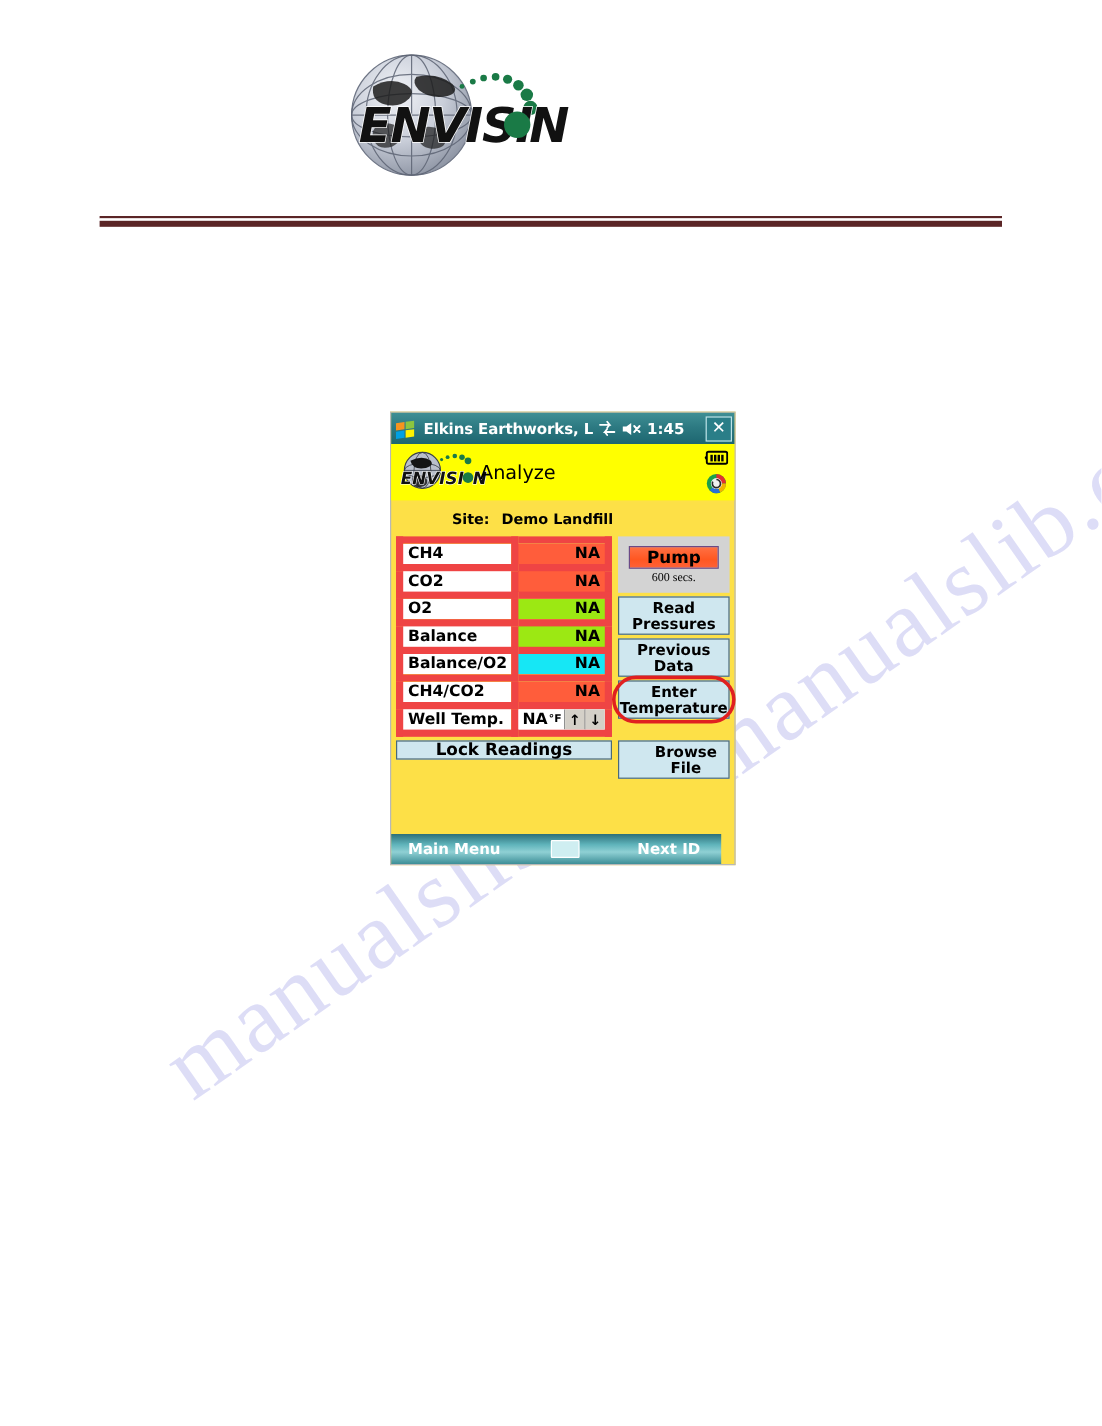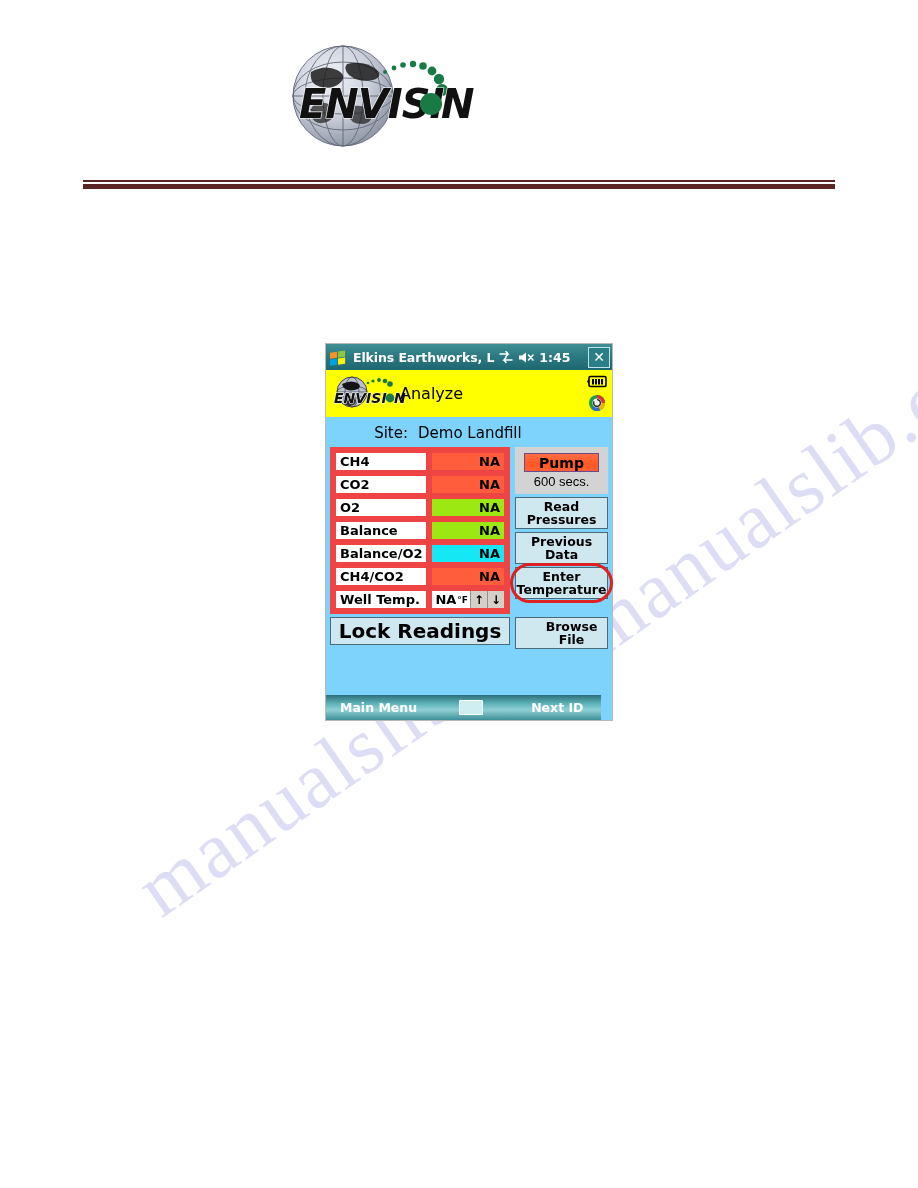--- a/index.html
+++ b/index.html
@@ -73,21 +73,21 @@
     width: 100%;
   }
 
   
   .device {
     position: absolute;
     left: 325px;
     top: 343px;
     width: 288px;
     height: 378px;
-    background: #7dd3fc;
+    background: #fde047;
     border: 1px solid #b8b8b8;
     box-sizing: border-box;
     z-index: 10;
     font-family: "DejaVu Sans", sans-serif;
   }
 
   
   .titlebar {
     height: 26px;
     background: linear-gradient(to bottom, #3f8f95 0%, #2d7a82 45%, #1d6670 100%);
@@ -163,22 +163,22 @@
     align-items: center;
     justify-content: space-around;
   }
 
   
   .info-block {
     padding: 5px 0 3px 0;
   }
   .info-row {
     display: flex;
-    font-size: 15px;
-    font-weight: normal;
+    font-size: 12px;
+    font-weight: bold;
     color: #000000;
     line-height: 22px;
   }
   .info-label {
     width: 92px;
     text-align: right;
     padding-right: 10px;
     box-sizing: border-box;
   }
   .info-value { text-align: left; }
@@ -272,24 +272,24 @@
   .pump-btn {
     background: linear-gradient(to bottom, #ff7043 0%, #ff5722 60%, #ff6136 100%);
     border: 1px solid #6b4a86;
     font-size: 14px;
     font-weight: bold;
     color: #000000;
     padding: 1px 14px 0 14px;
     line-height: 16px;
   }
   .pump-secs {
-    font-size: 13px;
+    font-size: 10px;
     color: #000000;
     margin-top: 2px;
-    font-family: Liberation Sans, sans-serif;
+    font-family: Liberation Serif, serif;
   }
   .btn-gap { height: 3px; }
   .btn-2line { height: 32px; }
 
   .highlight-wrap { position: relative; }
   .highlight-ring {
     position: absolute;
     left: -5px; top: -4px; right: -5px; bottom: -4px;
     border: 3px solid #e02020;
     border-radius: 20px;
@@ -297,22 +297,22 @@
   }
 
   .lockrow {
     display: flex;
     padding: 3px 4px 0 4px;
     gap: 5px;
     box-sizing: border-box;
   }
   .lock-btn {
     width: 180px;
-    height: 28px;
-    font-size: 20px;
+    height: 16px;
+    font-size: 14px;
     flex: 0 0 auto;
   }
   .browse-btn { flex: 1 1 auto; height: 32px; padding-left: 20px; }
 
   
   .taskbar {
     position: absolute;
     left: 0; right: 11px; bottom: 0;
     height: 25px;
     background: linear-gradient(to bottom, #2d6f79 0%, #5fb3ba 35%, #8fd0d4 60%, #3d8e97 100%);

